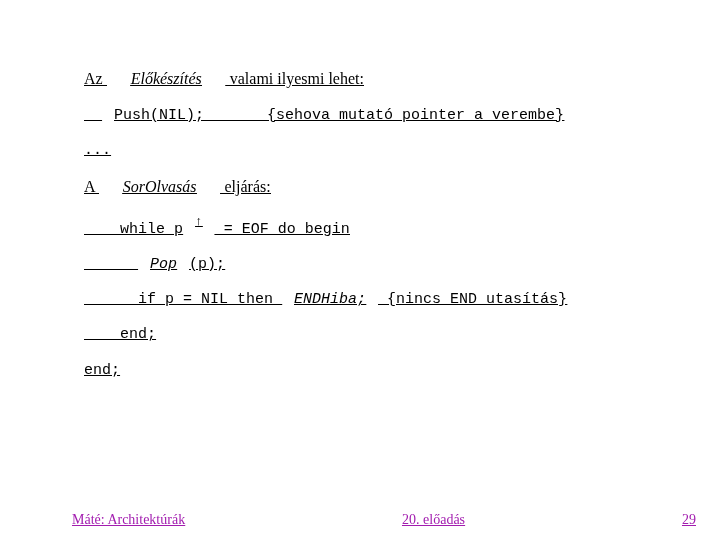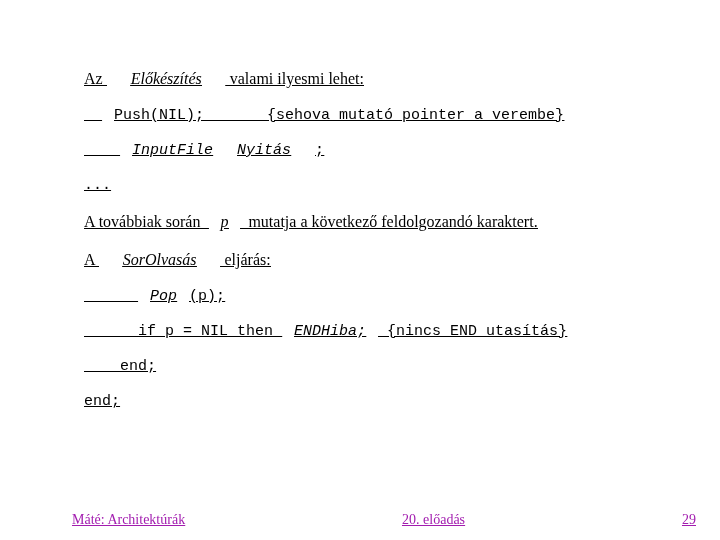--- a/index.html
+++ b/index.html
@@ -70,33 +70,30 @@
 <body>
 
 <div class="page-content">
 
   <p class="normal spacer">
     <span>Az </span><span class="italic-serif">Előkészítés</span><span> valami ilyesmi lehet:</span>
   </p>
 
   <div class="code-block spacer">
     <div class="line">&nbsp;&nbsp;<span>Push(NIL);&nbsp;&nbsp;&nbsp;&nbsp;&nbsp;&nbsp;&nbsp;{sehova mutató pointer a verembe}</span></div>
-    <div class="line">&nbsp;&nbsp;&nbsp;&nbsp;<span class="italic-serif">InputFile</span><span class="italic-serif">Nyitás</span><span>;</span></div>
     <div class="line">...</div>
   </div>
 
-  <p class="normal spacer2">
-    <span>A továbbiak során &nbsp;<span style="font-style:italic;">p</span>&nbsp; mutatja a következő feldolgozandó karaktert.</span>
-  </p>
 
   <p class="normal" style="margin-bottom:2px;">
     <span>A </span><span class="italic-serif">SorOlvasás</span><span> eljárás:</span>
   </p>
 
   <div class="code-block">
+    <div class="line">&nbsp;&nbsp;&nbsp;&nbsp;while p<span class="uparrow">↑</span> = EOF do begin</div>
     <div class="line">&nbsp;&nbsp;&nbsp;&nbsp;&nbsp;&nbsp;<span class="italic-serif">Pop</span>(p);</div>
     <div class="line">&nbsp;&nbsp;&nbsp;&nbsp;&nbsp;&nbsp;if p = NIL then <span class="italic-serif">ENDHiba;</span> {nincs END utasítás}</div>
     <div class="line">&nbsp;&nbsp;&nbsp;&nbsp;end;</div>
     <div class="line">end;</div>
   </div>
 
 </div>
 
 <div class="footer">
   <span>Máté: Architektúrák</span>

